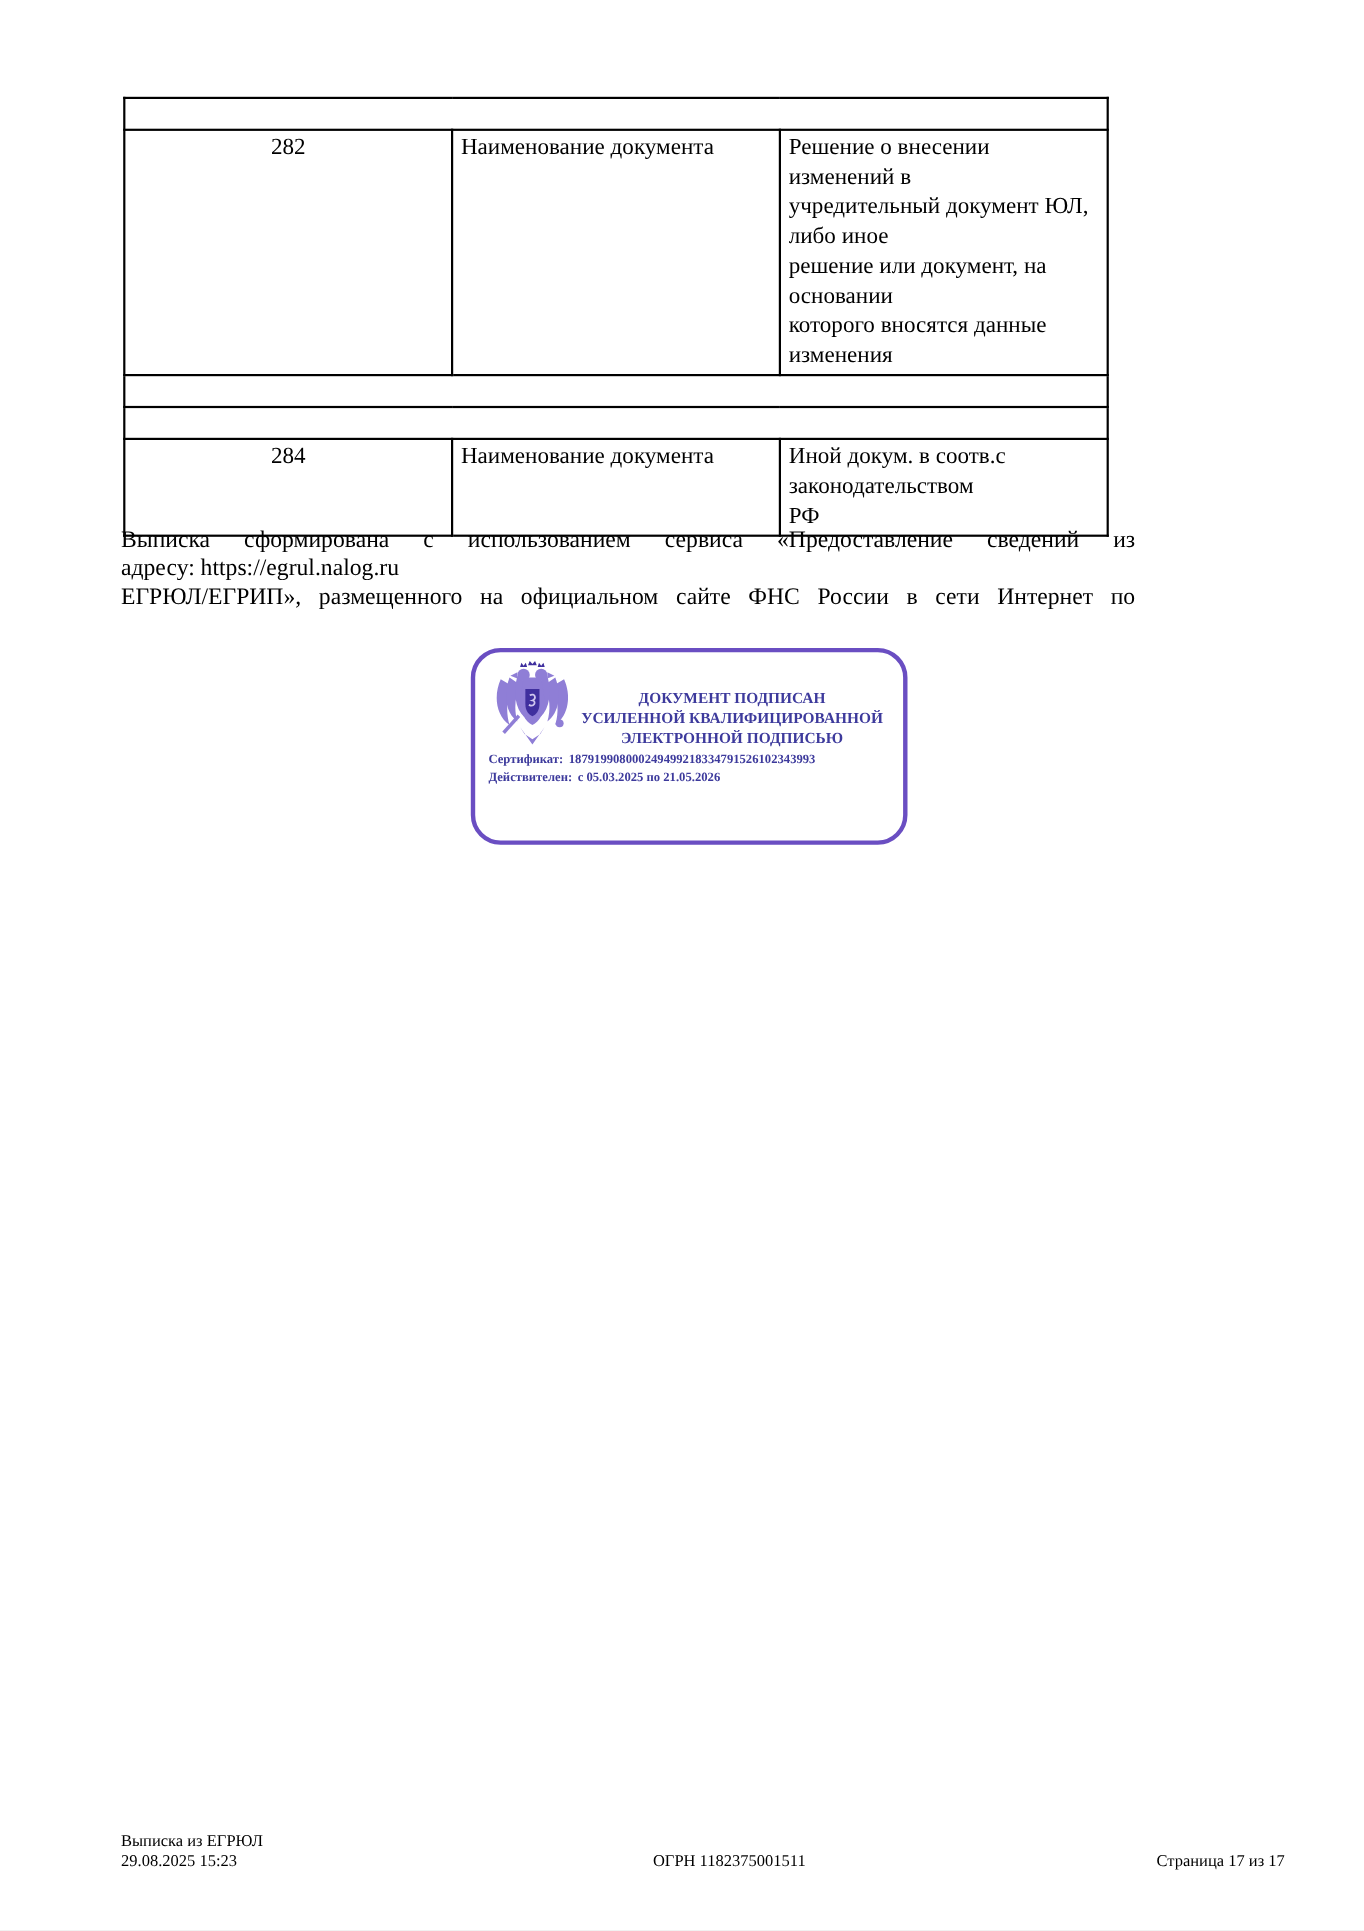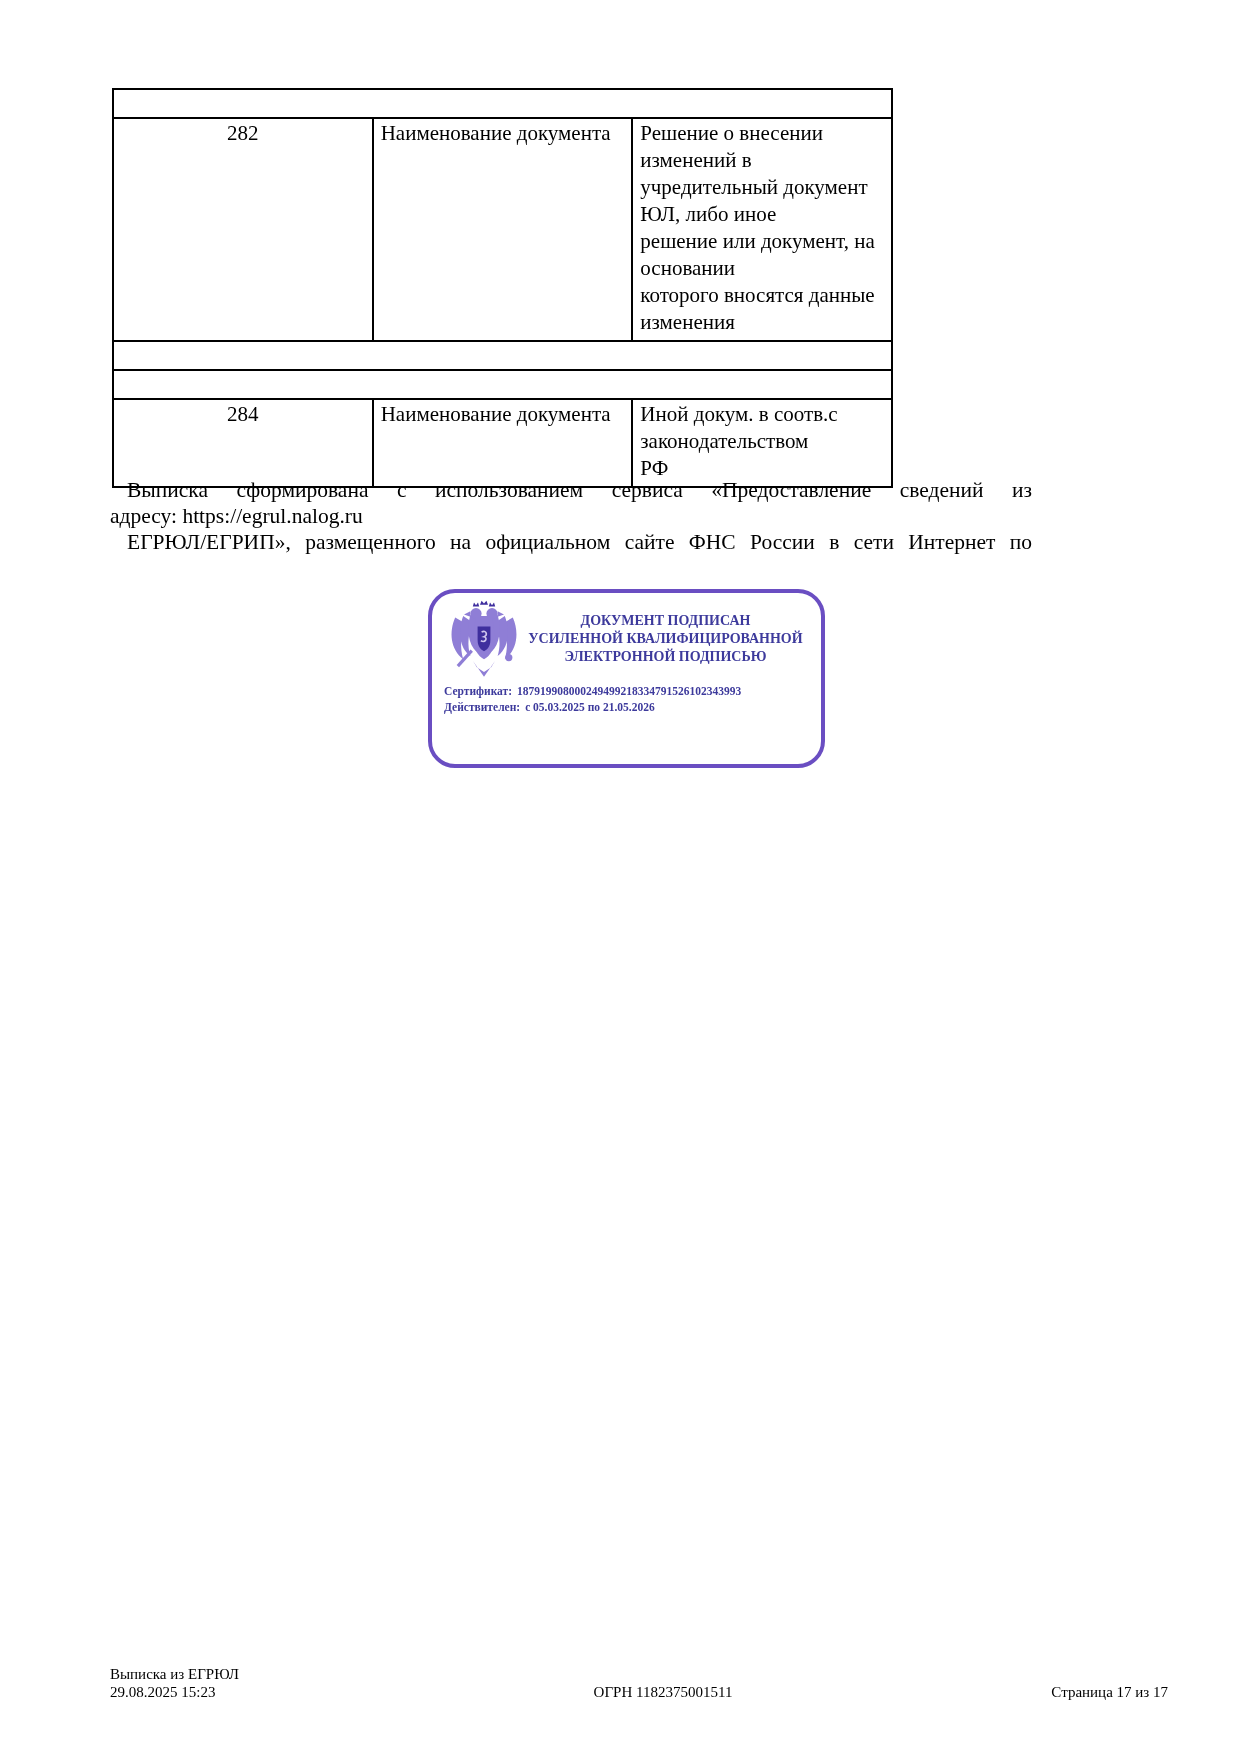--- a/index.html
+++ b/index.html
@@ -10,21 +10,21 @@
     margin:0 auto;
     background:#ffffff;
     font-family:"Liberation Serif", serif;
     color:#000;
     overflow:hidden;
   }
 
   
   table.doc-table {
     position:absolute; left:112px; top:88px;
-    width:781px;
+    width:896px;
     border-collapse:collapse;
     table-layout:fixed;
   }
   table.doc-table td {
     border:2px solid #000;
     vertical-align:top;
     font-size:21px;
     line-height:27px;
     padding:1px 7px 4px 7px;
   }
@@ -32,34 +32,34 @@
   td.cell-label { width:412px; }
   td.cell-value { white-space:pre-line; }
   tr.spacer-row td { height:29px; padding:0; }
 
   
   .formed-note {
     position:absolute; left:110px; top:477px; width:922px;
     font-size:21.5px; line-height:26px;
   }
   .formed-note .line { text-align:left; }
-  .formed-note .line.stretch { text-align:justify; text-align-last:justify;margin-left:17px; }
+  .formed-note .line.stretch { text-align:justify; text-align-last:justify; }
 
   
   .stamp {
     position:absolute; left:428px; top:589px;
     width:397px; height:179px;
     border:4px solid #6a4ec2;
     border-radius:27px;
     padding:6px 14px 4px 12px;
     color:#3d3a9c;
     overflow:hidden;
     background:#fff;
   }
-  .stamp-top { display:flex; align-items:flex-start; }
+  .stamp-top { display:flex; align-items:flex-end; }
   .stamp-eagle { width:80px; height:82px; flex:none; }
   .stamp-title {
     flex:1;
     margin-top:13px;
     text-align:center;
     font-weight:bold;
     font-size:14px;
     line-height:18px;
     white-space:pre-line;
   }

